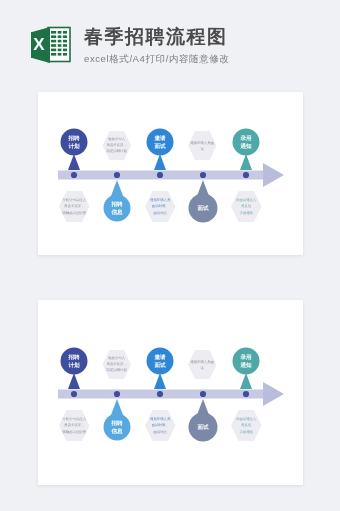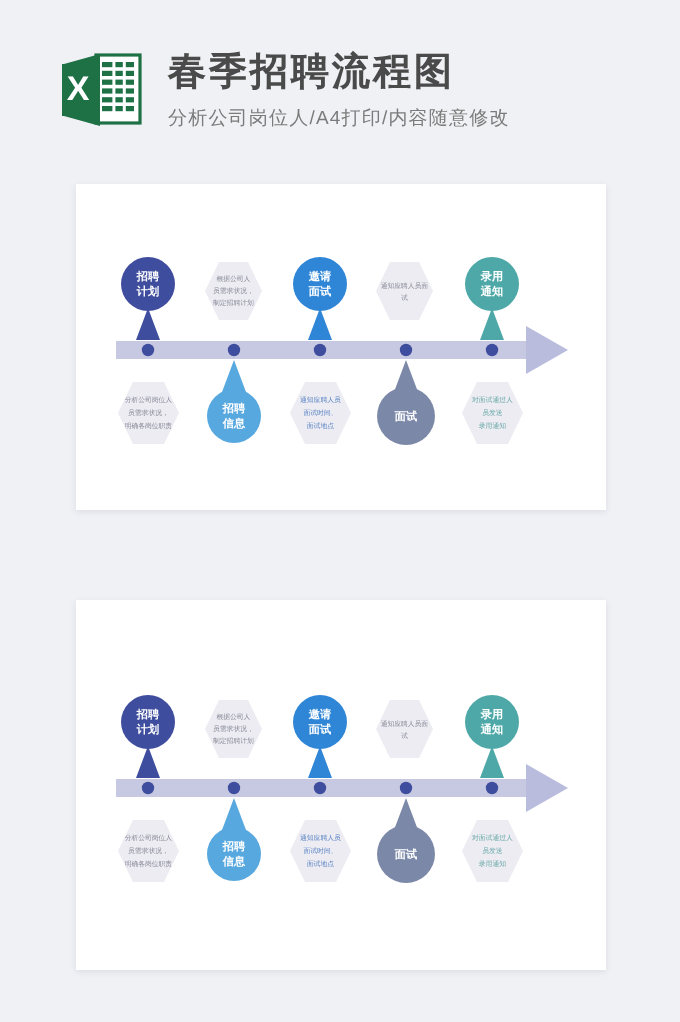--- a/index.html
+++ b/index.html
@@ -109,21 +109,21 @@
       </g>
 
       <path d="M2 9 L20 4 L20 40 L2 35 Z" fill="#1e7145"></path>
       <rect x="1" y="9" width="18" height="26" fill="#1e7145"></rect>
       <text x="9" y="27" fill="#ffffff" font-family="Liberation Sans, sans-serif" font-size="17" font-weight="bold" text-anchor="middle">X</text>
     </svg>
   </div>
 
   <div class="header-text">
     <div class="title">春季招聘流程图</div>
-    <div class="subtitle">分析公司岗位人/A4打印/内容随意修改</div>
+    <div class="subtitle">excel格式/A4打印/内容随意修改</div>
   </div>
 </div>
 
 <div class="card card-1">
   <div class="diagram">
     <svg viewBox="0 0 265 163" preserveAspectRatio="xMidYMid meet" aria-hidden="true">
       <defs>
 
         <g id="hexdef"></g>
       </defs>

